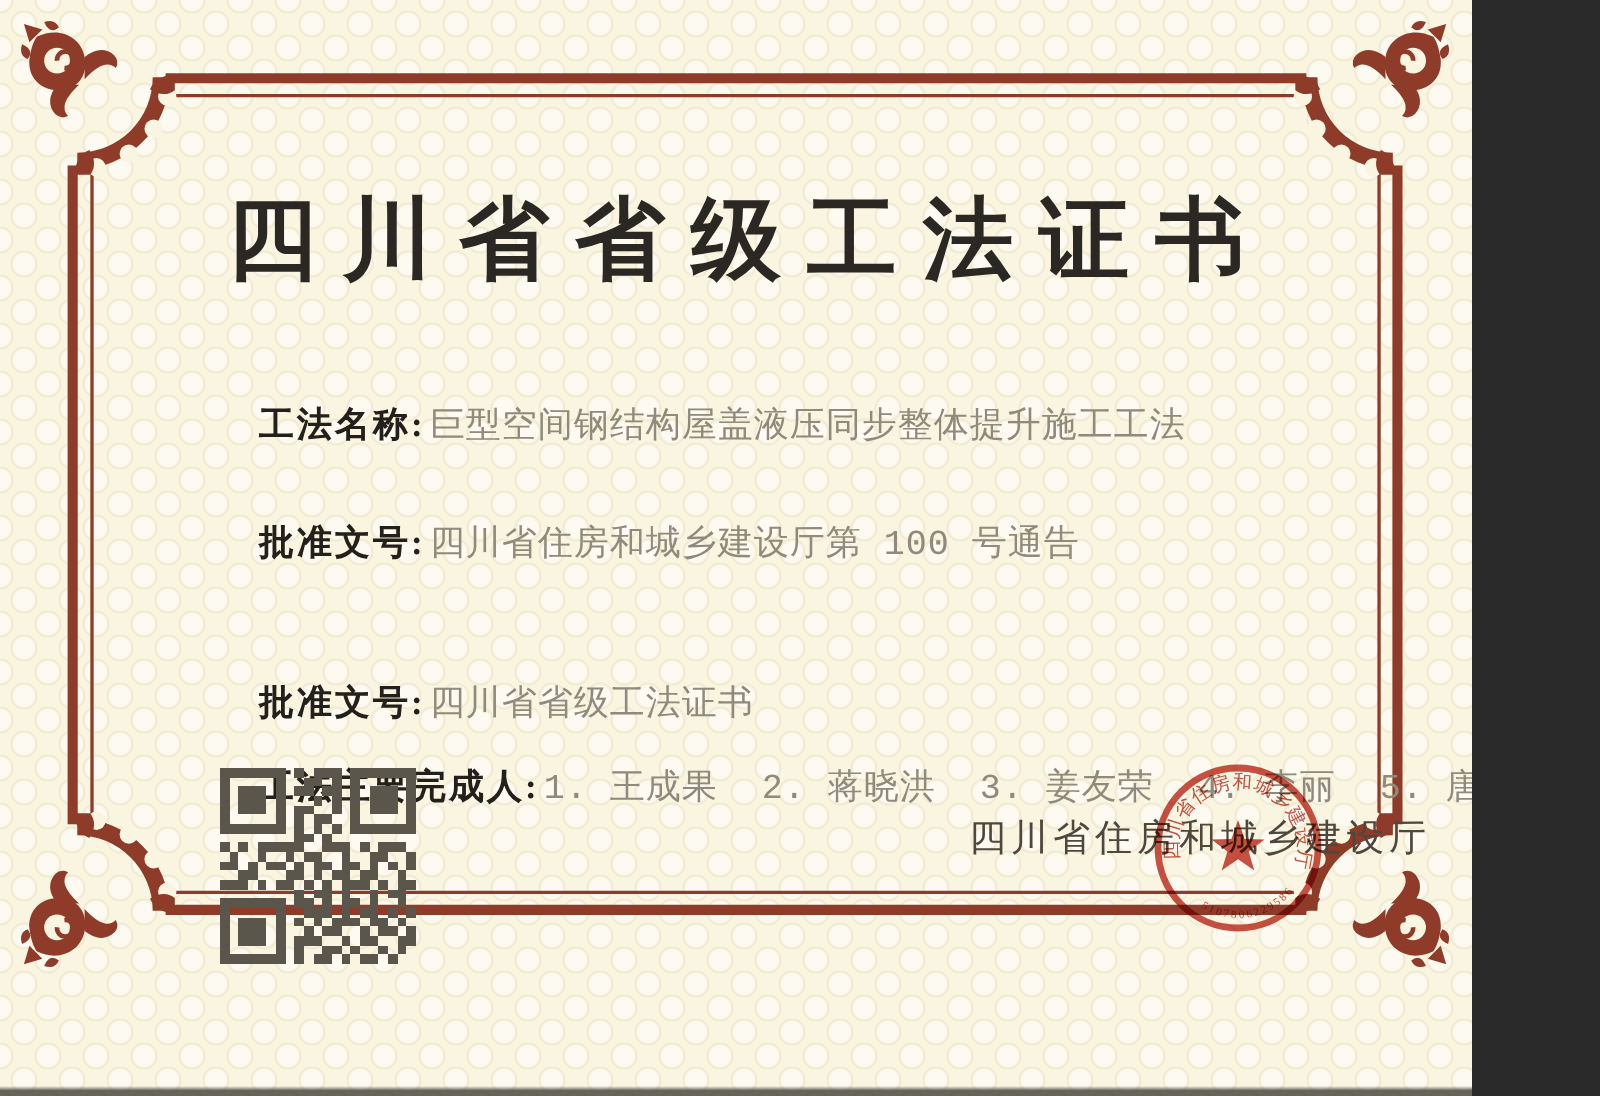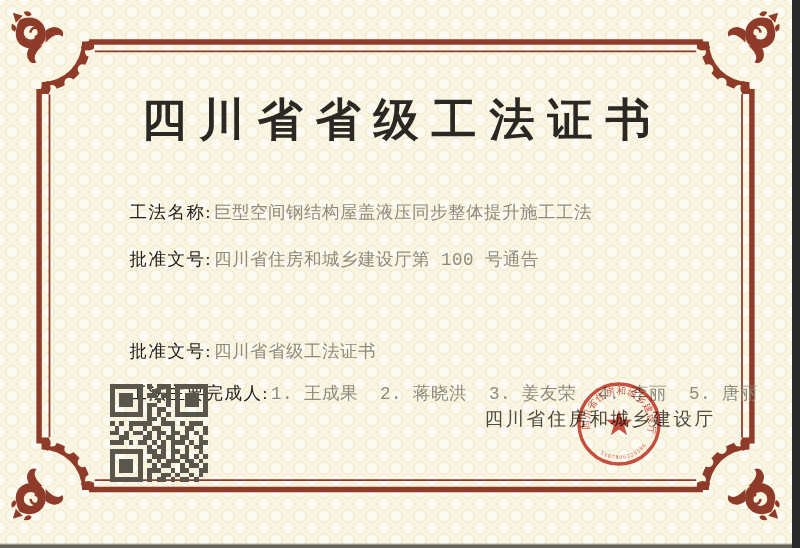--- a/index.html
+++ b/index.html
@@ -1,34 +1,34 @@
 <!DOCTYPE html>
 <html><head>
 <meta charset="utf-8">
 <style>
   html,body{margin:0;padding:0;background:#2a2a2a;}
   .page{
-    position:relative;width:792px;height:548px;overflow:hidden;
+    position:relative;width:736px;height:548px;overflow:hidden;
     background-color:#f9f5e1;
     background-image:
       radial-gradient(circle 9px at 12px 12px, rgba(255,255,255,.55) 55%, rgba(229,220,186,.5) 72%, rgba(255,255,255,0) 78%),
       radial-gradient(circle 9px at 12px 12px, rgba(255,255,255,.55) 55%, rgba(229,220,186,.5) 72%, rgba(255,255,255,0) 78%);
     background-size:24px 24px;
     background-position:0 0,12px 12px;
     font-family:"Liberation Serif","DejaVu Serif",serif;
   }
   .frame-svg{position:absolute;inset:0;z-index:1;pointer-events:none;}
   .title{
     position:absolute;top:90px;left:0;right:0;z-index:2;
     text-align:center;font-size:45px;font-weight:700;
     letter-spacing:13px;padding-left:13px;color:#2b2723;
   }
   .row{position:absolute;left:112px;z-index:2;white-space:pre;font-size:17.5px;line-height:1.2;}
-  .row-1{top:181px}.row-2{top:228px}.row-3{top:275px}.row-4{top:320px}.row-5{top:362px}
-  .row .label{font-weight:400;color:#23201b;letter-spacing:1.5px;}
+  .row-1{top:181px}.row-2{top:240px}.row-3{top:275px}.row-4{top:320px}.row-5{top:362px}
+  .row .label{font-weight:700;color:#23201b;letter-spacing:1.5px;}
   .row .value{color:#8f8a7b;letter-spacing:.5px;padding-left:2px;font-family:Liberation Mono, monospace;}
   .qr{
     position:absolute;left:110px;top:384px;width:98px;height:98px;z-index:2;
     display:grid;grid-template-columns:repeat(21,1fr);grid-auto-rows:1fr;
   }
   .qr i{display:block;}
   .qr i.d{background:#5a564b;}
   .issue-block{position:absolute;left:452px;top:406px;width:296px;z-index:2;text-align:center;color:#4e473c;}
   .issuer{font-size:18.5px;letter-spacing:2.5px;white-space:pre;}
   .date-line{margin-top:8px;font-size:18px;letter-spacing:1px;white-space:pre;}

